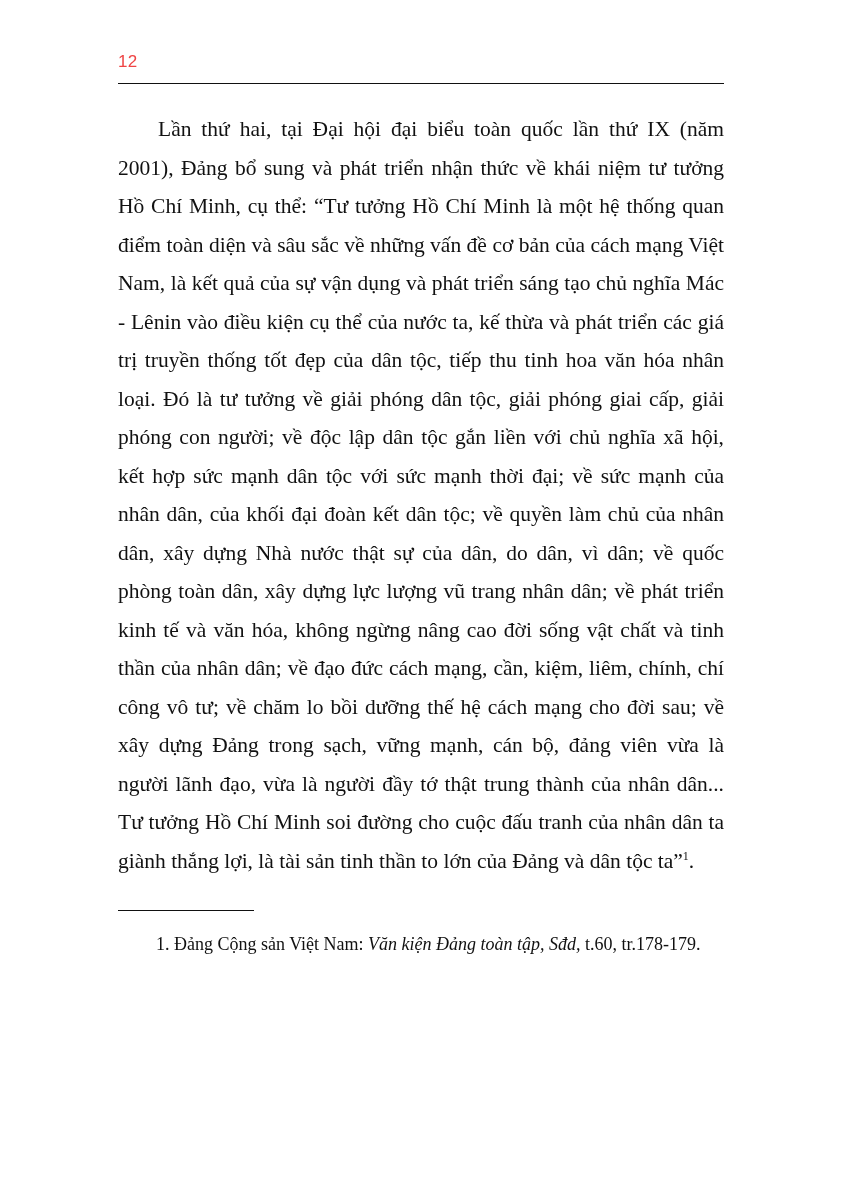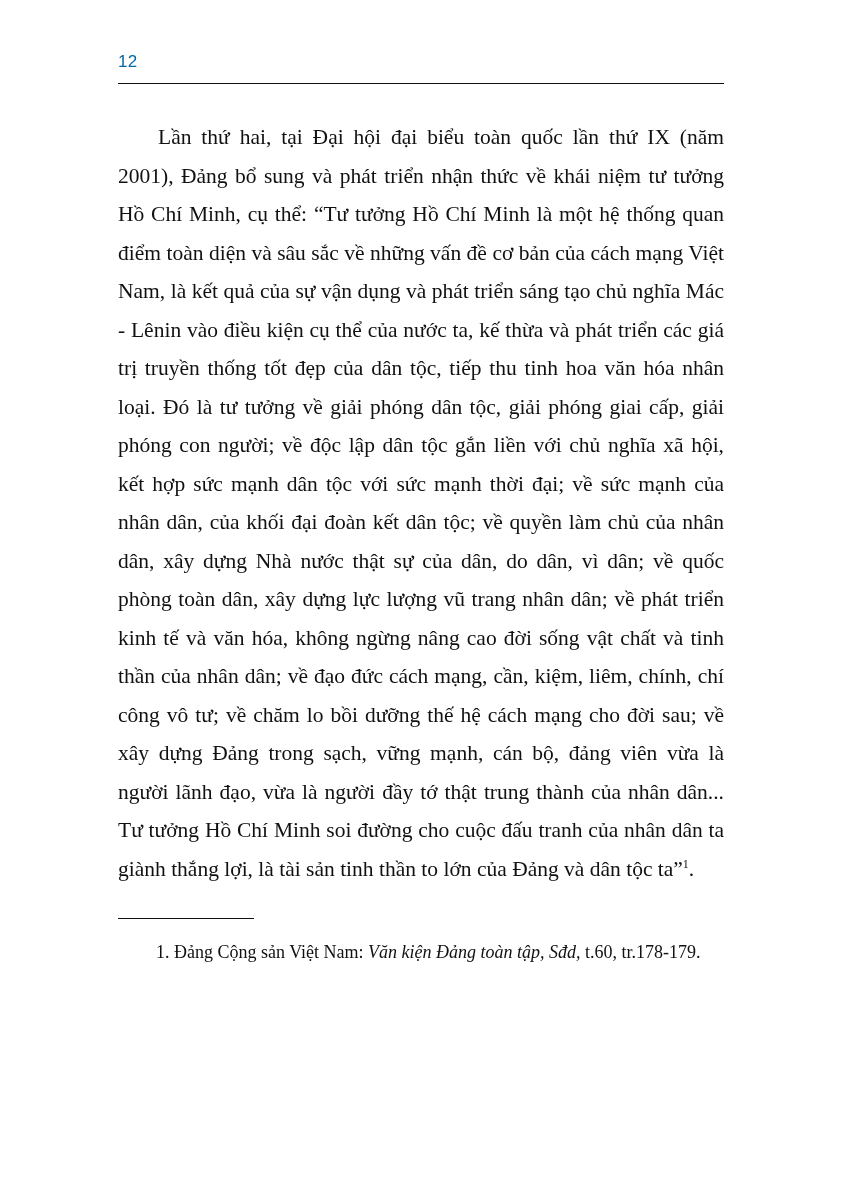--- a/index.html
+++ b/index.html
@@ -22,35 +22,35 @@
     left: 118px;
     top: 52px;
     width: 606px;
   }
   .running-head {
     display: flex;
     align-items: baseline;
     font-family: "Liberation Sans", sans-serif;
     font-size: 16.5px;
     letter-spacing: 0.3px;
-    color: #0369a1;
+    color: #ef4444;
     padding-bottom: 11px;
     border-bottom: 1.6px solid #111111;
     white-space: nowrap;
   }
   .running-head .page-number {
     font-size: 17px;
     margin-right: 44px;
     font-family: "Liberation Sans", sans-serif;
   }
   .running-head .head-title {
     font-size: 16.2px;
   }
   .body-text {
-    margin-top: 34px;
+    margin-top: 26px;
     font-size: 21.5px;
     line-height: 38.5px;
     text-align: justify;
     text-justify: inter-word;
     text-indent: 40px;
     hyphens: none;
   }
   .body-text sup {
     font-size: 12px;
     vertical-align: super;

